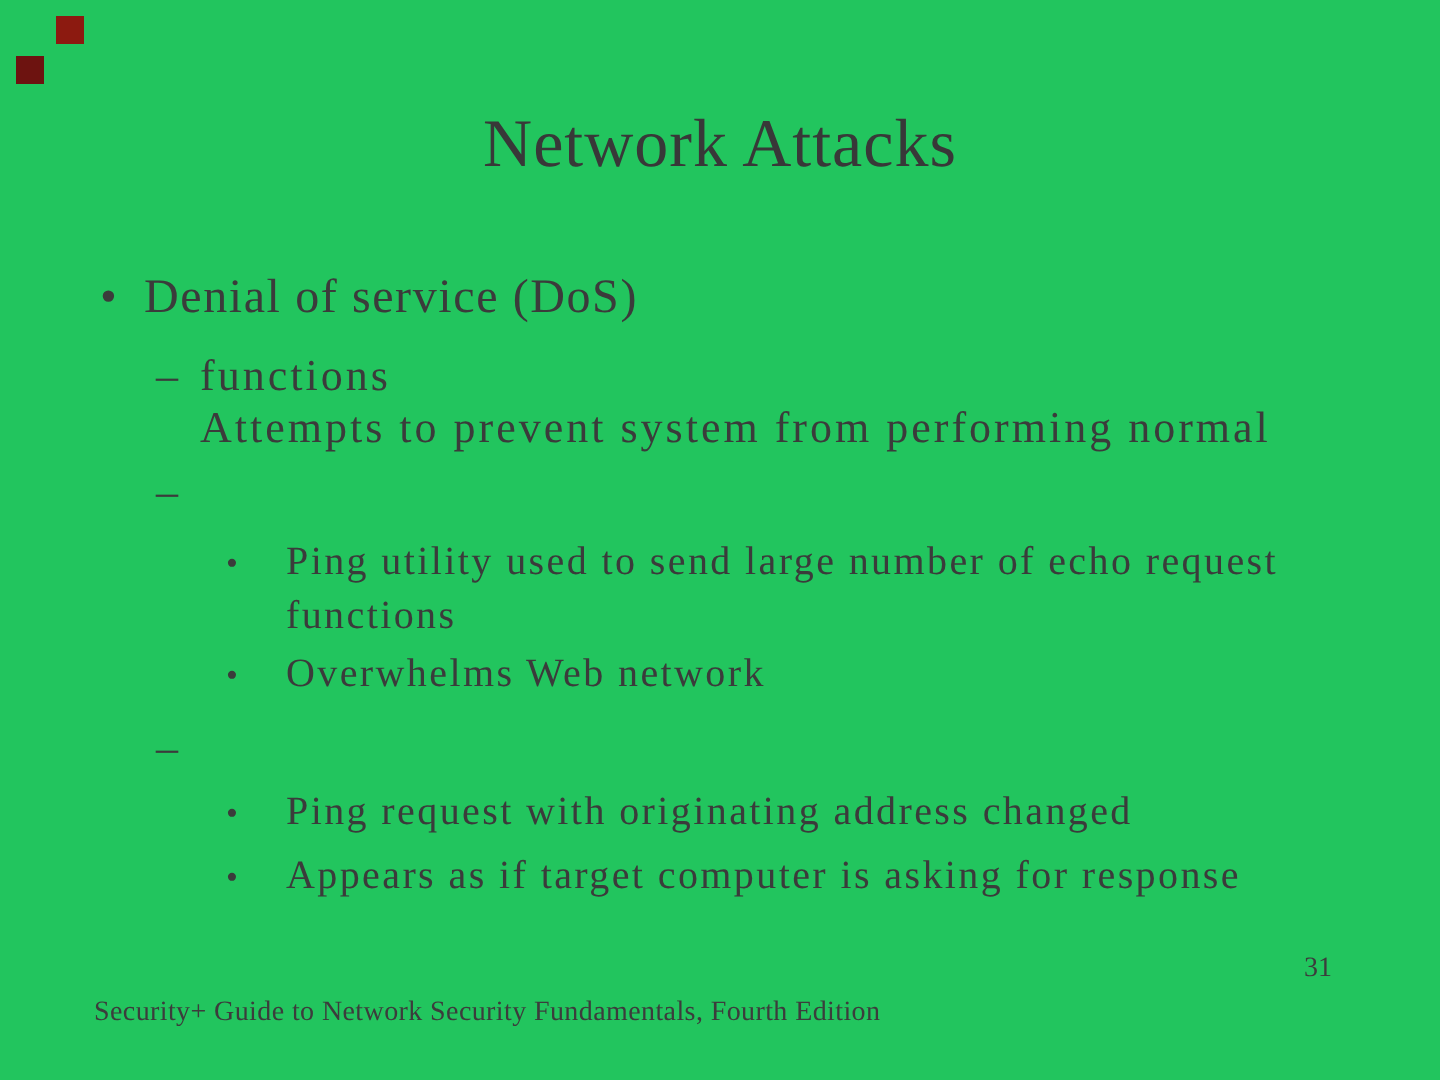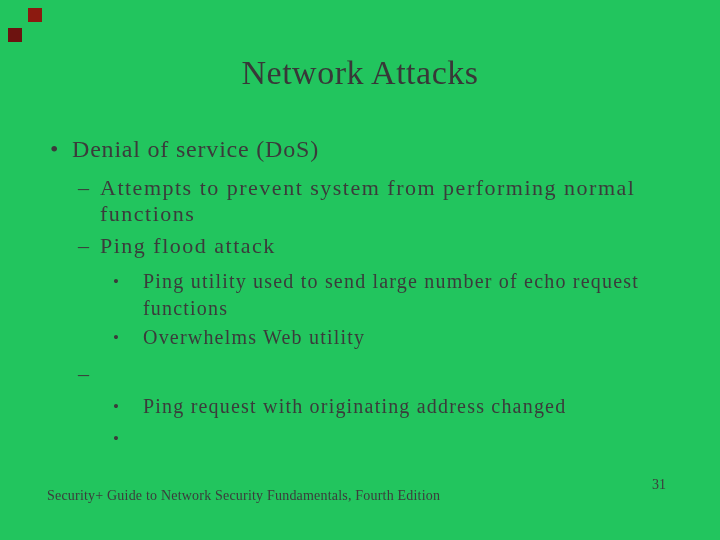--- a/index.html
+++ b/index.html
@@ -38,21 +38,21 @@
   .l2 { font-size: 22px; line-height: 26px; letter-spacing: 1.5px; }
   .l3 { font-size: 20px; line-height: 27px; letter-spacing: 1.2px; }
   .l1 .lines { margin-left: 22px; }
   .l2 .lines { margin-left: 22px; }
   .l3 .lines { margin-left: 30px; }
   .l3 .marker { font-size: 17px; line-height: 27px; }
 
   
   .footer-left {
     position: absolute;
-    left: 47px; top: 488px;
+    left: 47px; top: 499px;
     font-size: 14px;
     letter-spacing: 0.2px;
     color: #3c3c3c;
     white-space: nowrap;
   }
   .footer-page {
     position: absolute;
     left: 600px; top: 477px;
     width: 66px;
     text-align: right;
@@ -72,54 +72,52 @@
   <div id="bullets">
       <div class="item l1" style="top: 134px; left: 50px;">
         <span class="marker">•</span>
         <div class="lines">
           <div class="line">Denial of service (DoS)</div>
         </div>
       </div>
       <div class="item l2" style="top: 175px; left: 78px;">
         <span class="marker">–</span>
         <div class="lines">
+          <div class="line">functions</div>
           <div class="line">Attempts to prevent system from performing normal</div>
-          <div class="line">functions</div>
         </div>
       </div>
       <div class="item l2" style="top: 233px; left: 78px;">
         <span class="marker">–</span>
-        <div class="lines">
-          <div class="line">Ping flood attack</div>
-        </div>
       </div>
       <div class="item l3" style="top: 268px; left: 113px;">
         <span class="marker">•</span>
         <div class="lines">
           <div class="line">Ping utility used to send large number of echo request</div>
           <div class="line">functions</div>
         </div>
       </div>
       <div class="item l3" style="top: 324px; left: 113px;">
         <span class="marker">•</span>
         <div class="lines">
-          <div class="line">Overwhelms Web utility</div>
+          <div class="line">Overwhelms Web network</div>
         </div>
       </div>
       <div class="item l2" style="top: 361px; left: 78px;">
         <span class="marker">–</span>
       </div>
       <div class="item l3" style="top: 393px; left: 113px;">
         <span class="marker">•</span>
         <div class="lines">
           <div class="line">Ping request with originating address changed</div>
         </div>
       </div>
       <div class="item l3" style="top: 425px; left: 113px;">
         <span class="marker">•</span>
         <div class="lines">
+          <div class="line">Appears as if target computer is asking for response</div>
         </div>
       </div>
     </div>
 
   <div class="footer-left">Security+ Guide to Network Security Fundamentals, Fourth Edition</div>
   <div class="footer-page">31</div>
 </div>
 
 </body></html>

